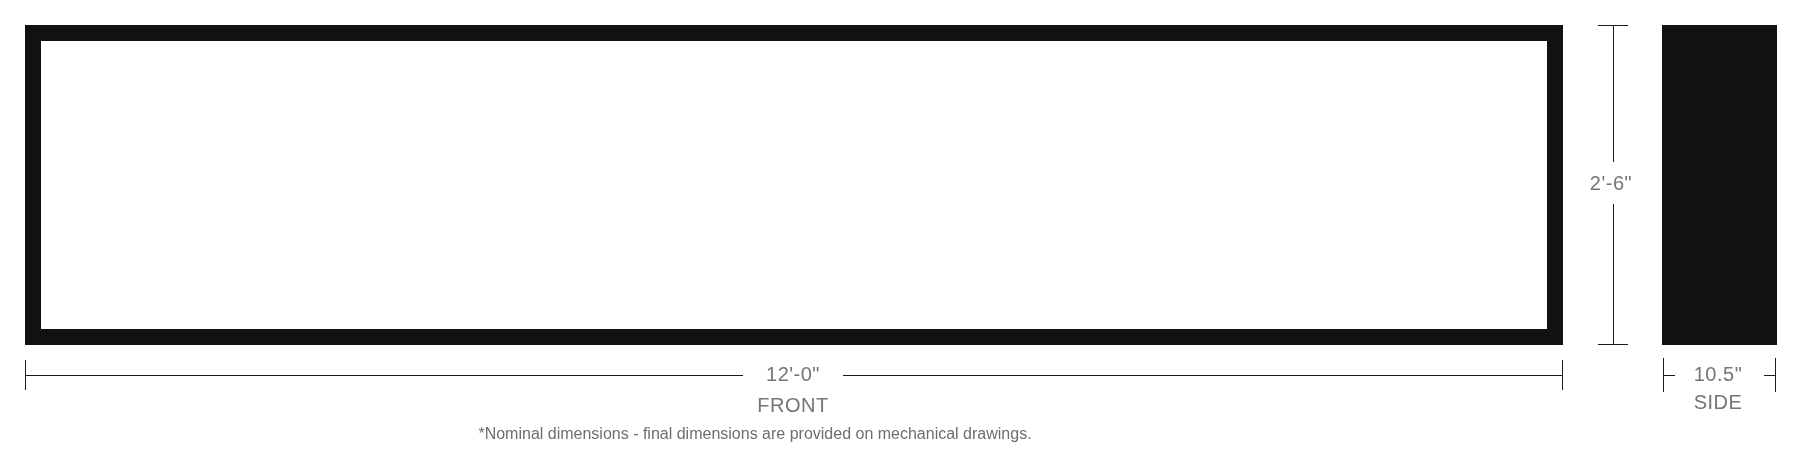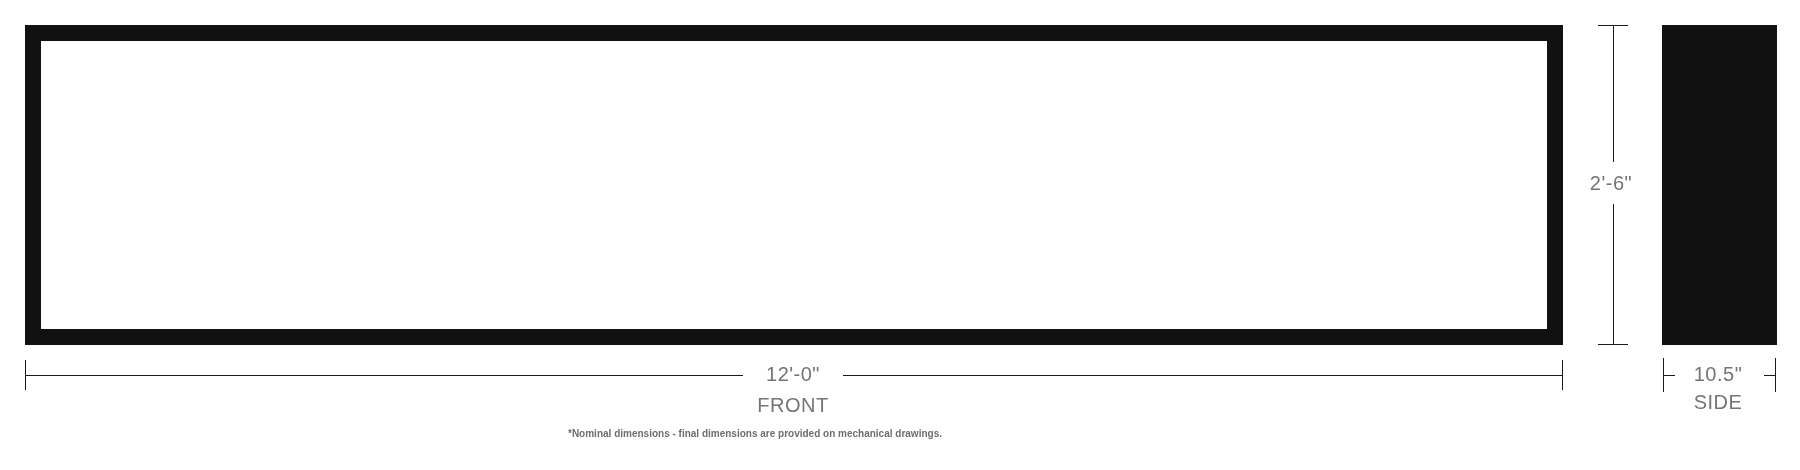--- a/index.html
+++ b/index.html
@@ -40,24 +40,23 @@
     color:var(--label);
     font-size:20px;
     letter-spacing:0.5px;
     white-space:nowrap;
     line-height:1;
   }
   .footnote{
     position:absolute;
     transform:translate(-50%,-50%);
     color:var(--footnote);
-    font-size:10px;
+    font-size:16px;
     white-space:nowrap;
     line-height:1;
-    font-weight:bold;
   }
 </style>
 </head>
 <body>
 
 <div class="canvas">
 
   <div class="front-panel"></div>
 
   <div class="dim hseg" style="left:25px;top:375px;width:718px"></div>

